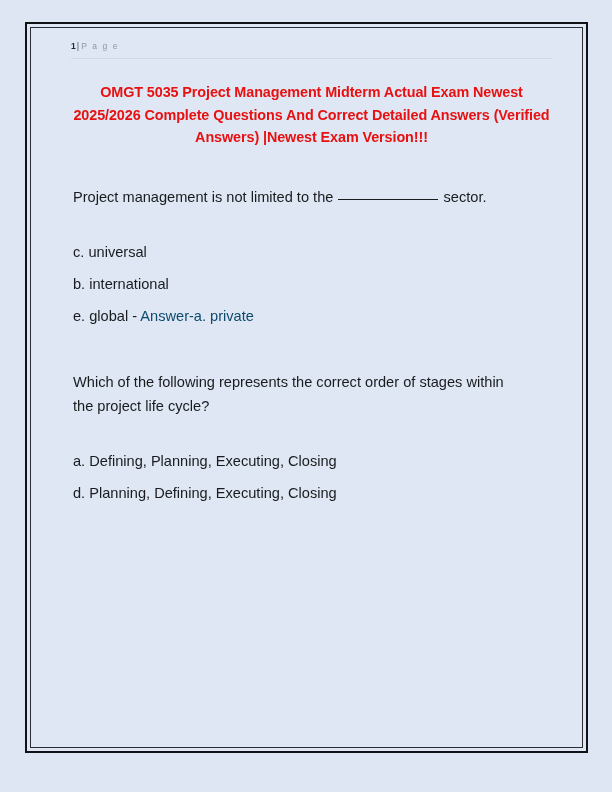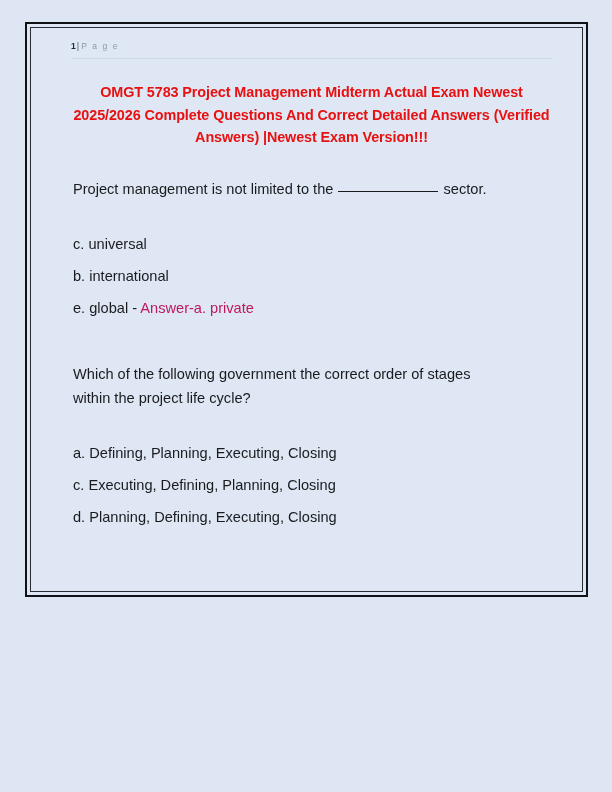--- a/index.html
+++ b/index.html
@@ -12,21 +12,21 @@
     background: #dde6f2;
     font-family: "Liberation Sans", sans-serif;
     overflow: hidden;
   }
 
   .page-frame {
     position: absolute;
     left: 25px;
     top: 22px;
     width: 563px;
-    height: 575px;
+    height: 731px;
     box-sizing: border-box;
     border: 2px solid #111215;
     background: #dde6f2;
   }
   .page-frame-inner {
     position: absolute;
     left: 3px;
     top: 3px;
     right: 3px;
     bottom: 3px;
@@ -72,21 +72,21 @@
     text-align: center;
     color: #e81111;
     font-weight: bold;
     font-size: 14.4px;
     line-height: 22.5px;
     letter-spacing: -0.1px;
   }
 
   
   .body-block {
-    margin-top: 28px;
+    margin-top: 36px;
     padding-left: 2px;
   }
 
   .qtext {
     font-size: 14.6px;
     line-height: 24px;
     color: #191b1e;
     max-width: 437px;
   }
   .blank-line {
@@ -100,66 +100,65 @@
   .options {
     margin-top: 27px;
   }
   .option {
     font-size: 14.6px;
     line-height: 32px;
     color: #191b1e;
     white-space: nowrap;
   }
   .answer-tag {
-    color: #be185d;
+    color: #0c4a6e;
     text-align: right;
   }
 
   .q-gap {
     height: 38px;
   }
 </style>
 </head>
 <body>
 
 <div class="page-frame">
   <div class="page-frame-inner">
     <div class="page-content">
 
       <div class="doc-header">
         <span class="pg-num">1</span><span class="pg-sep">|</span><span class="pg-label">P a g e</span>
       </div>
 
-      <div class="doc-title">OMGT 5783 Project Management Midterm Actual Exam Newest 2025/2026 Complete Questions And Correct Detailed Answers (Verified Answers) |Newest Exam Version!!!</div>
+      <div class="doc-title">OMGT 5035 Project Management Midterm Actual Exam Newest 2025/2026 Complete Questions And Correct Detailed Answers (Verified Answers) |Newest Exam Version!!!</div>
 
       <div class="body-block">
 
         <div class="question">
           <div class="qtext">
             <span>Project management is not limited to the</span>
             <span class="blank-line"></span>
             <span>sector.</span>
           </div>
           <div class="options">
             <div class="option"><span>c. universal</span></div>
             <div class="option"><span>b. international</span></div>
             <div class="option"><span>e. global - </span><span class="answer-tag">Answer-a. private</span></div>
           </div>
         </div>
 
         <div class="q-gap"></div>
 
         <div class="question">
           <div class="qtext">
-            <span>Which of the following government the correct order of</span>
+            <span>Which of the following represents the correct order of</span>
             <span>stages within the project life cycle?</span>
           </div>
           <div class="options">
             <div class="option"><span>a. Defining, Planning, Executing, Closing</span></div>
-            <div class="option"><span>c. Executing, Defining, Planning, Closing</span></div>
             <div class="option"><span>d. Planning, Defining, Executing, Closing</span></div>
           </div>
         </div>
 
       </div>
     </div>
   </div>
 </div>
 
 </body></html>

